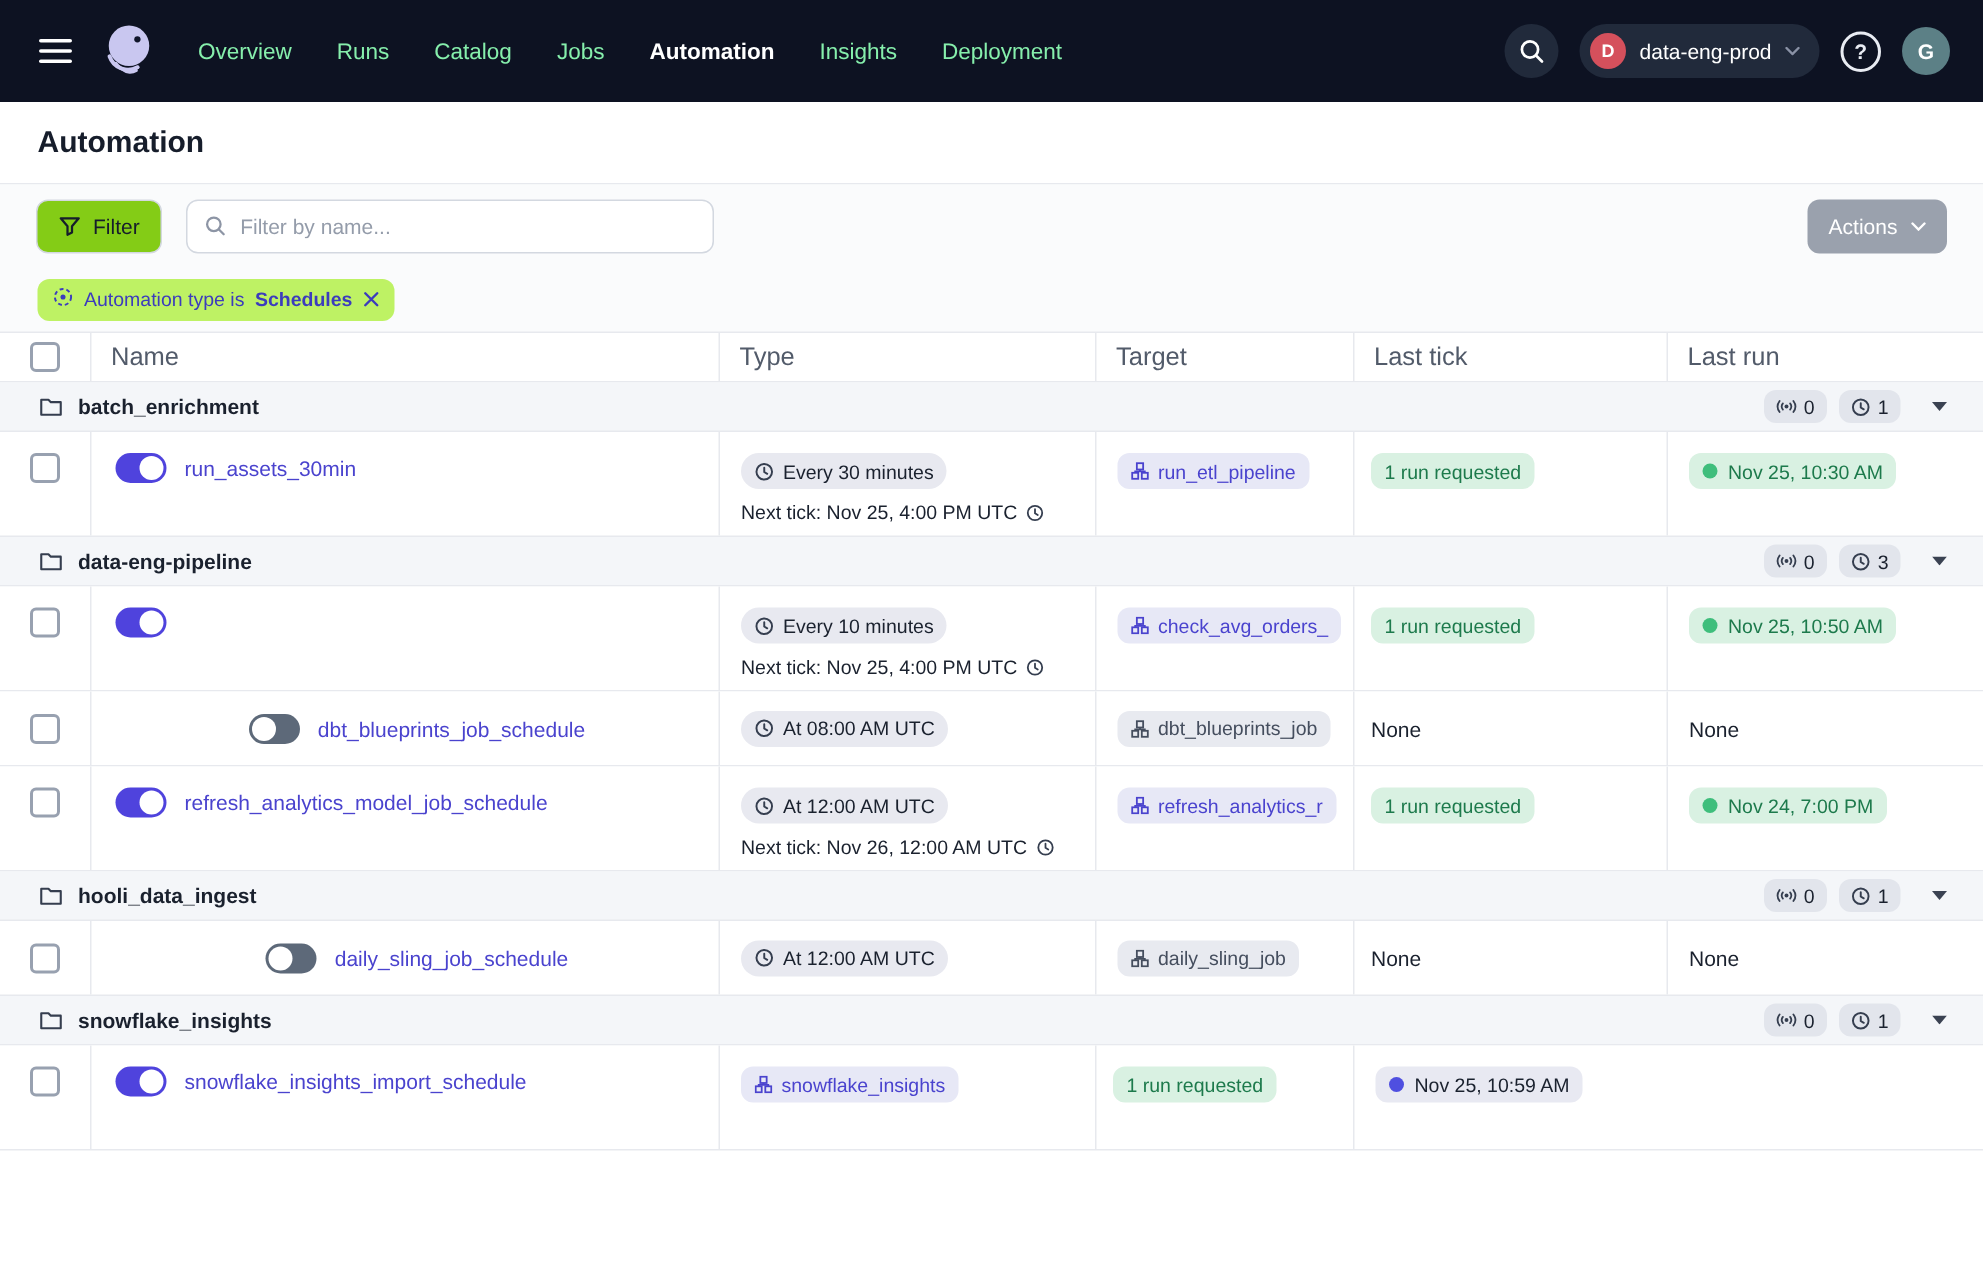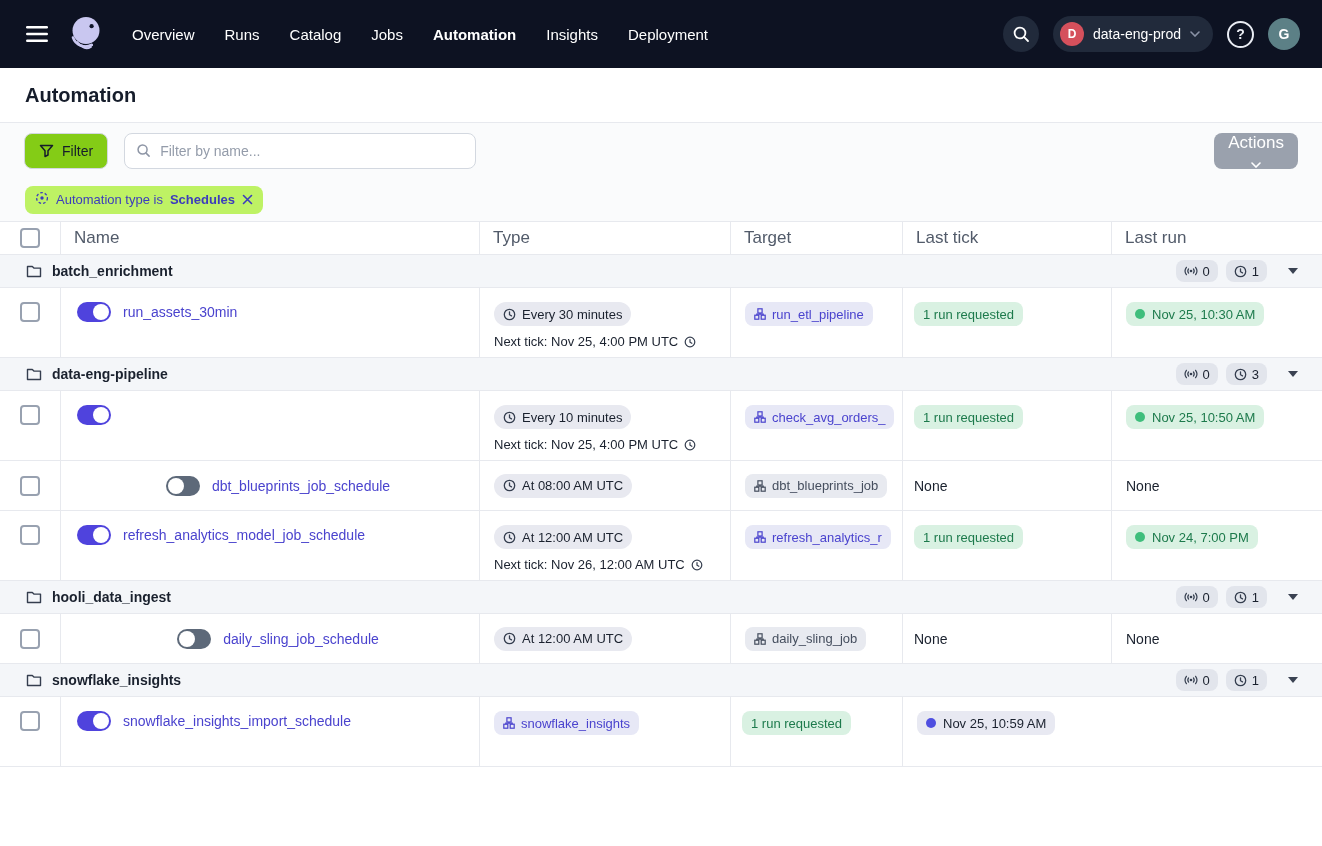--- a/index.html
+++ b/index.html
@@ -5,21 +5,21 @@
   * { box-sizing: border-box; margin: 0; padding: 0; }
   html,body { background:#fff; }
   body { font-family: "Liberation Sans", sans-serif; color:#1a212e; }
   .app { width:1322px; height:846px; background:#fff; position:relative; overflow:hidden; }
 
   
   .topnav { height:68px; background:#0d1222; display:flex; align-items:center; padding:0 22px; }
   .hamburger { background:none; border:none; cursor:pointer; display:flex; padding:4px; }
   .logo { margin-left:14px; display:flex; }
   .nav-links { display:flex; gap:30px; margin-left:26px; }
-  .nav-link { color:#ffffff; font-size:15px; cursor:pointer; text-decoration:none; }
+  .nav-link { color:#86efac; font-size:15px; cursor:pointer; text-decoration:none; }
   .nav-link.active { color:#ffffff; font-weight:700; }
   .nav-right { margin-left:auto; display:flex; align-items:center; gap:14px; }
   .icon-circle { width:36px; height:36px; border-radius:50%; background:#212a3b; border:none; display:flex; align-items:center; justify-content:center; cursor:pointer; }
   .deploy-pill { height:36px; border-radius:18px; background:#212a3b; border:none; display:flex; align-items:center; gap:9px; padding:0 13px 0 7px; cursor:pointer; }
   .deploy-badge { width:24px; height:24px; border-radius:50%; background:#d5505c; color:#fff; font-size:12px; font-weight:700; display:flex; align-items:center; justify-content:center; }
   .deploy-label { color:#fff; font-size:14px; font-weight:500; }
   .deploy-chevron { color:#8a92a6; display:flex; }
   .help-circle { width:27px; height:27px; border-radius:50%; border:2px solid #e9ecf3; background:none; color:#e9ecf3; font-size:14px; font-weight:700; display:flex; align-items:center; justify-content:center; cursor:pointer; }
   .avatar { width:32px; height:32px; border-radius:50%; background:#5c8086; border:none; color:#fff; font-size:14px; font-weight:600; display:flex; align-items:center; justify-content:center; cursor:pointer; }
 
@@ -27,21 +27,21 @@
   .title-bar { height:55px; background:#fff; border-bottom:1px solid #e7e9ee; display:flex; align-items:center; padding:0 25px; }
   .page-title { font-size:20px; font-weight:700; color:#161d2b; }
 
   
   .toolbar { height:55px; background:#fafbfc; display:flex; align-items:center; padding:0 24px; }
   .btn-filter { height:36px; background:#84cc16; border:1px solid #d3d8e0; border-radius:8px; display:flex; align-items:center; gap:8px; padding:0 14px; font-size:14px; color:#161d2b; cursor:pointer; font-family:inherit; }
   .search-box { position:relative; margin-left:16px; }
   .search-box input { width:352px; height:36px; border:1px solid #d3d8e0; border-radius:8px; padding:0 12px 0 35px; font-size:14px; color:#161d2b; outline:none; background:#fff; font-family:inherit; }
   .search-box input::placeholder { color:#949caa; }
   .search-box .mag { position:absolute; left:12px; top:10px; color:#8d95a5; }
-  .btn-actions { margin-left:auto; height:36px; background:#9aa1ad; border:none; border-radius:8px; color:#fff; font-size:17px; display:flex; align-items:center; gap:9px; padding:0 14px; cursor:pointer; font-family:inherit;flex-direction:column; }
+  .btn-actions { margin-left:auto; height:36px; background:#9aa1ad; border:none; border-radius:8px; color:#fff; font-size:14px; display:flex; align-items:center; gap:9px; padding:0 14px; cursor:pointer; font-family:inherit; }
 
   
   .tag-row { height:44px; background:#fafbfc; border-bottom:1px solid #e7e9ee; display:flex; align-items:center; padding:0 25px; }
   .filter-tag { height:28px; background:#bef264; border-radius:8px; display:flex; align-items:center; gap:7px; padding:0 10px; font-size:13px; color:#3c3cbd; }
   .filter-tag .tag-value { font-weight:700; }
   .tag-close { cursor:pointer; display:flex; color:#3c3cbd; }
 
   
   .grid-cols { display:grid; grid-template-columns:61px 419px 251px 172px 209px 1fr; }
   .thead { height:33px; border-bottom:1px solid #e7e9ee; background:#fff; }

